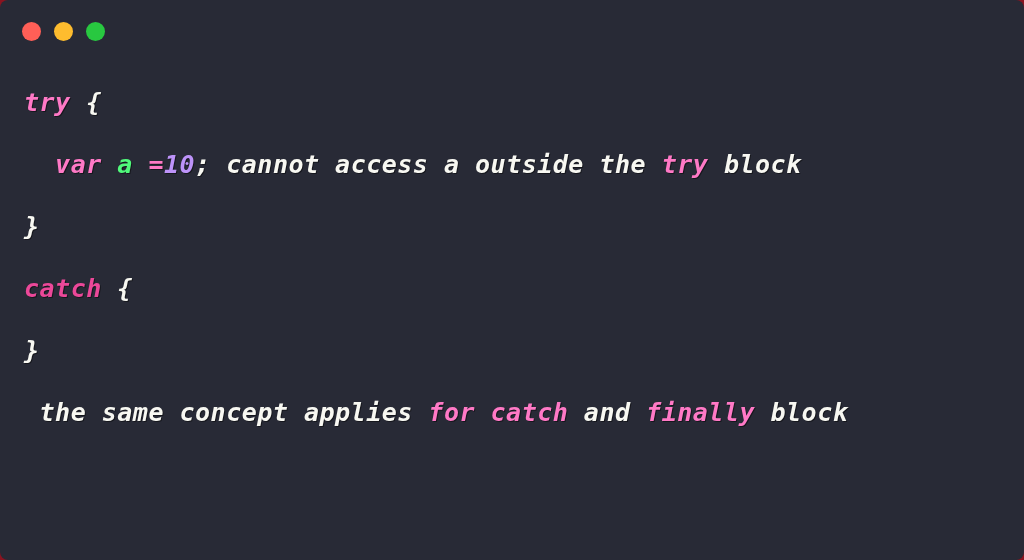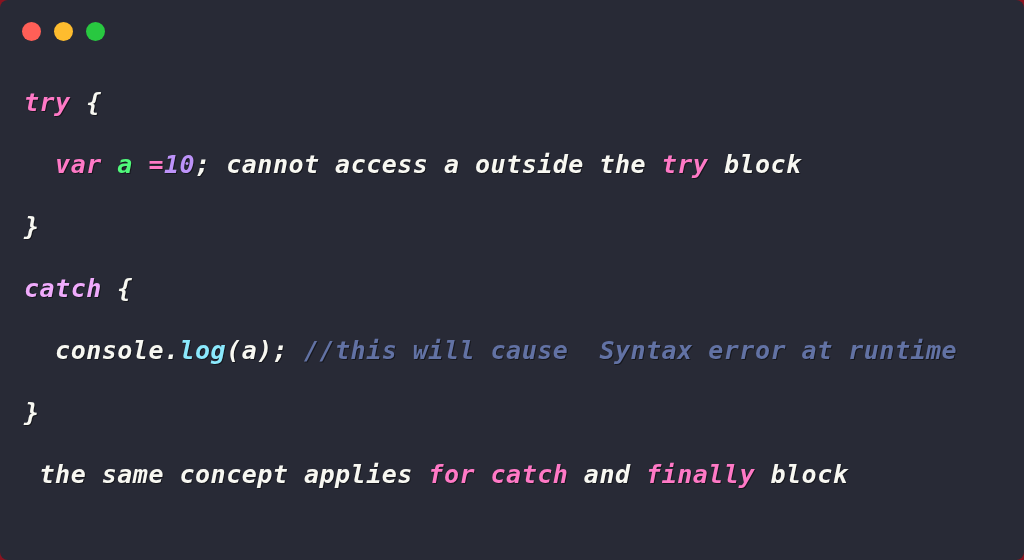--- a/index.html
+++ b/index.html
@@ -90,19 +90,18 @@
   <div class="titlebar">
     <span class="dot dot-close" style="background: rgb(255, 95, 87);"></span>
     <span class="dot dot-min" style="background: rgb(254, 188, 46);"></span>
     <span class="dot dot-max" style="background: rgb(40, 200, 64);"></span>
   </div>
 
   <div class="code-area">
       <div class="code-line"><span class="tok-kw" style="color: rgb(255, 121, 198);">try</span><span class="tok-plain" style="color: rgb(248, 248, 242);"> {</span></div>
       <div class="code-line"><span class="tok-plain" style="color: rgb(248, 248, 242);">  </span><span class="tok-kw" style="color: rgb(255, 121, 198);">var</span><span class="tok-plain" style="color: rgb(248, 248, 242);"> </span><span class="tok-var" style="color: rgb(80, 250, 123);">a</span><span class="tok-plain" style="color: rgb(248, 248, 242);"> </span><span class="tok-kw" style="color: rgb(255, 121, 198);">=</span><span class="tok-num" style="color: rgb(189, 147, 249);">10</span><span class="tok-plain" style="color: rgb(248, 248, 242);">; cannot access a outside the </span><span class="tok-kw" style="color: rgb(255, 121, 198);">try</span><span class="tok-plain" style="color: rgb(248, 248, 242);"> block</span></div>
       <div class="code-line"><span class="tok-plain" style="color: rgb(248, 248, 242);">}</span></div>
-      <div class="code-line"><span class="tok-kw" style="color: #f0abfc; text-align: center;">catch</span><span class="tok-plain" style="color: rgb(248, 248, 242);"> {</span></div>
-      <div class="code-line"><span class="tok-plain" style="color: rgb(248, 248, 242);">  console.</span><span class="tok-fn" style="color: rgb(139, 233, 253);">log</span><span class="tok-plain" style="color: rgb(248, 248, 242);">(a); </span><span class="tok-comment" style="color: rgb(98, 114, 164);">//this will cause  Syntax error at runtime</span></div>
+      <div class="code-line"><span class="tok-kw" style="color: #ec4899; text-align: center;">catch</span><span class="tok-plain" style="color: rgb(248, 248, 242);"> {</span></div>
       <div class="code-line"><span class="tok-plain" style="color: rgb(248, 248, 242);">}</span></div>
       <div class="code-line"><span class="tok-plain" style="color: rgb(248, 248, 242);"> the same concept applies </span><span class="tok-kw" style="color: rgb(255, 121, 198);">for catch</span><span class="tok-plain" style="color: rgb(248, 248, 242);"> and </span><span class="tok-kw" style="color: rgb(255, 121, 198);">finally</span><span class="tok-plain" style="color: rgb(248, 248, 242);"> block</span></div>
     </div>
 
 </div>
 
 </body></html>

